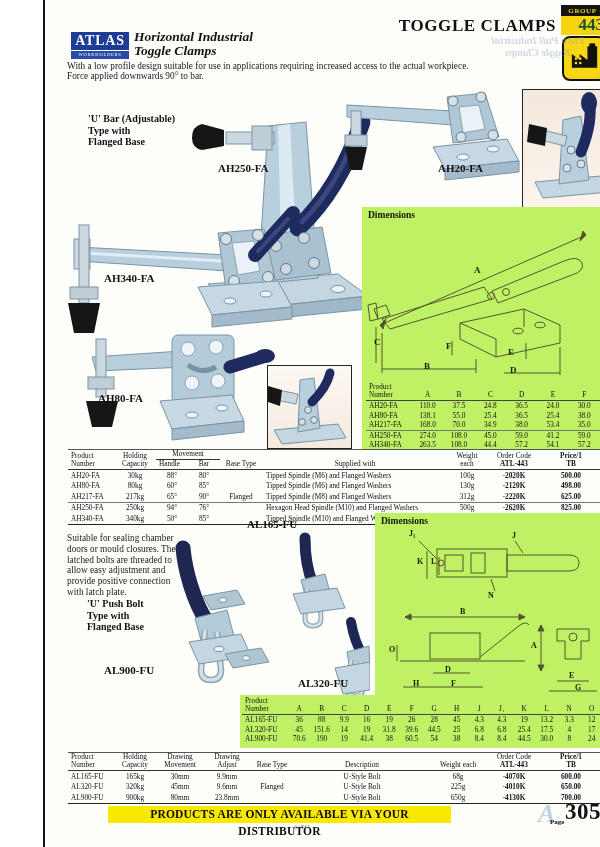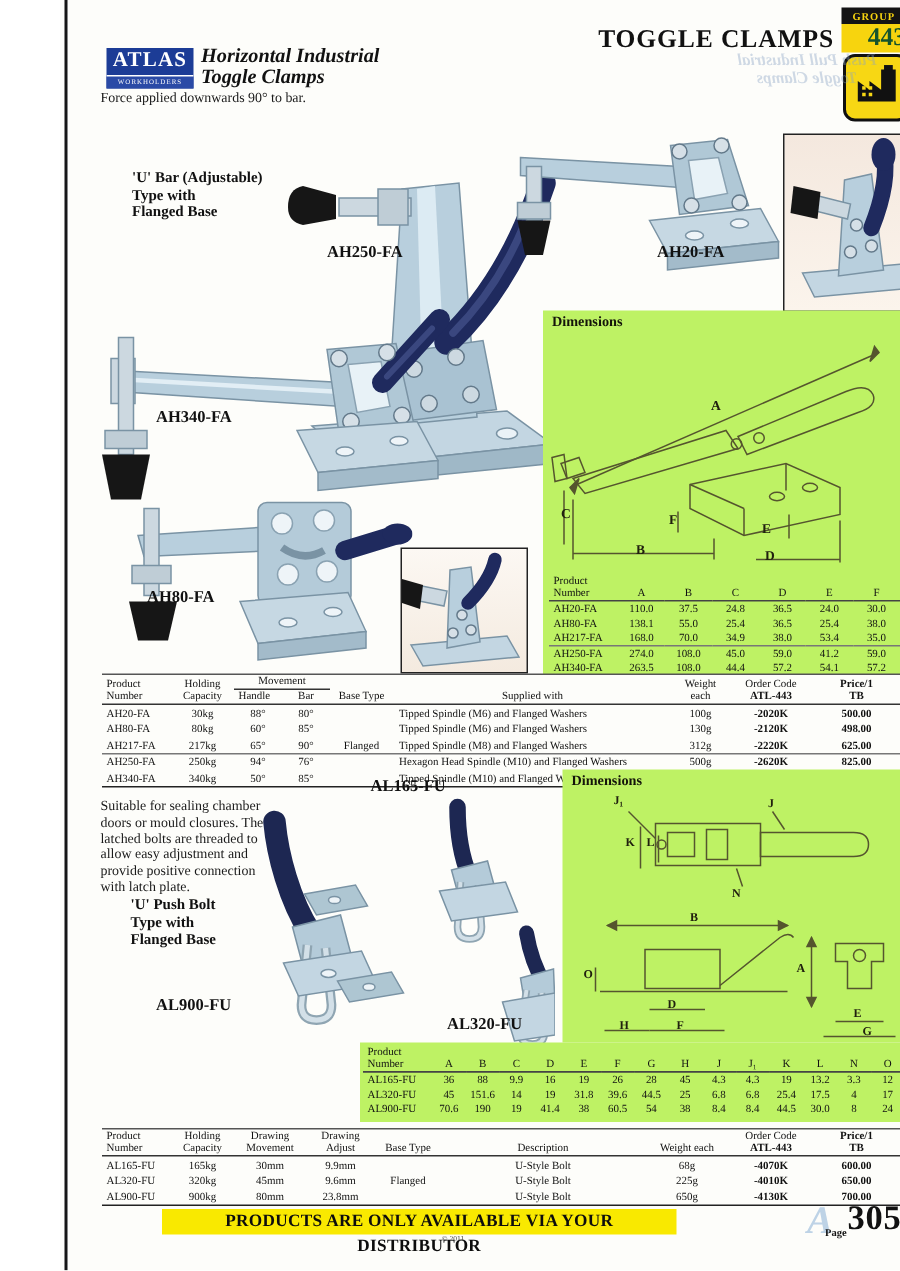--- a/index.html
+++ b/index.html
@@ -92,20 +92,21 @@
 
   <div class="abs atlas">
     <div class="atlas-name">ATLAS</div>
     <div class="atlas-sub">WORKHOLDERS</div>
   </div>
   <div class="abs sec-heading">
     <div>Horizontal Industrial</div>
       <div>Toggle Clamps</div>
   </div>
   <div class="abs intro-desc">
+    <div>With a low profile design suitable for use in applications requiring increased access to the actual workpiece.</div>
     <div>Force applied downwards 90° to bar.</div>
   </div>
 
   <div class="abs type-label" style="left:48px;top:113px;width:100px;">
     <div>'U' Bar (Adjustable)</div>
     <div>Type with</div>
     <div>Flanged Base</div>
   </div>
 
   <div class="abs" style="left:150px;top:88px;">

